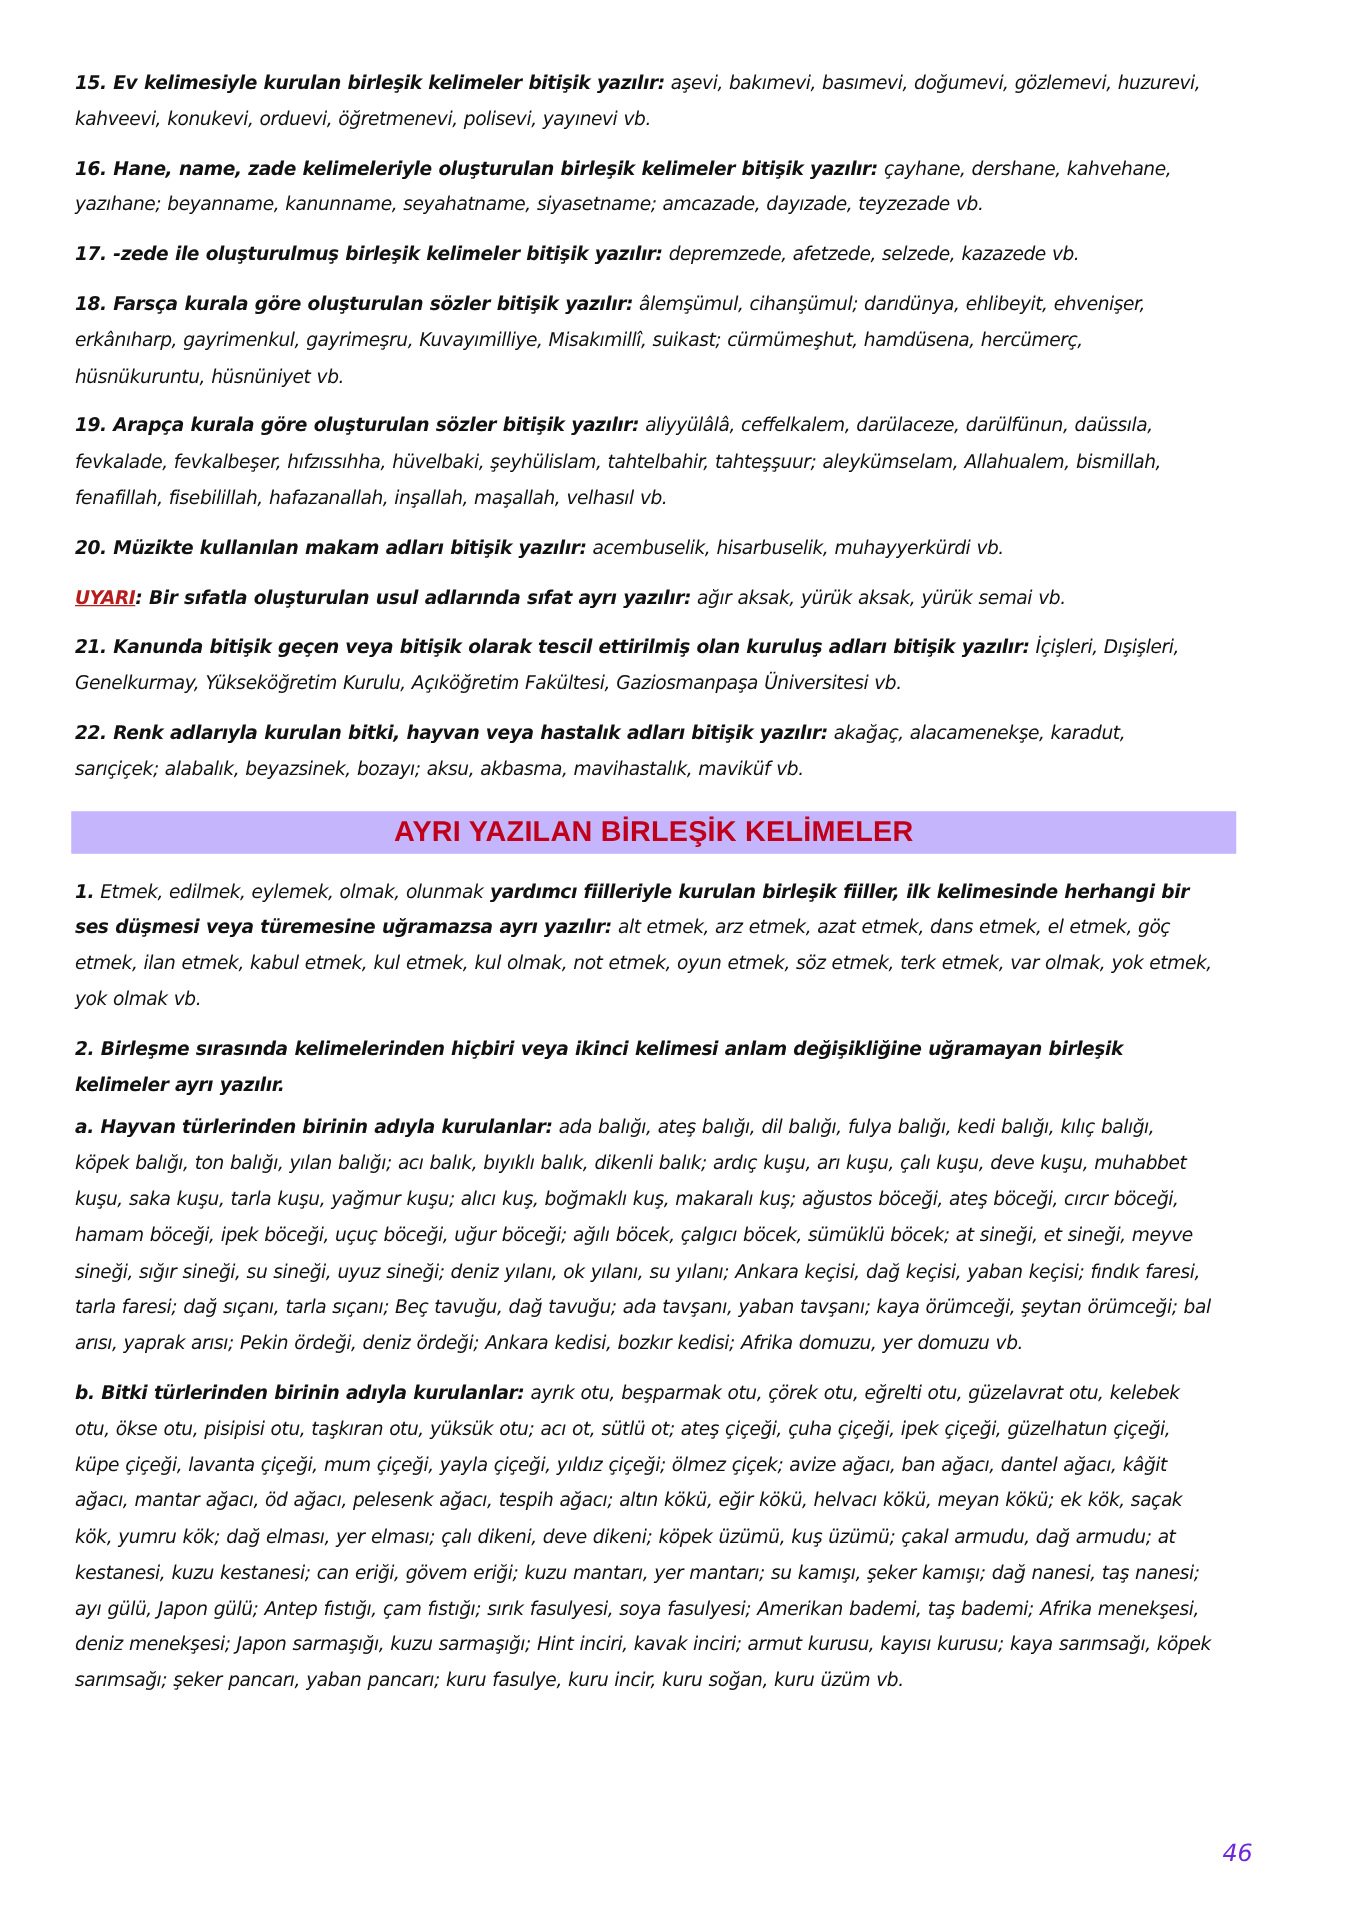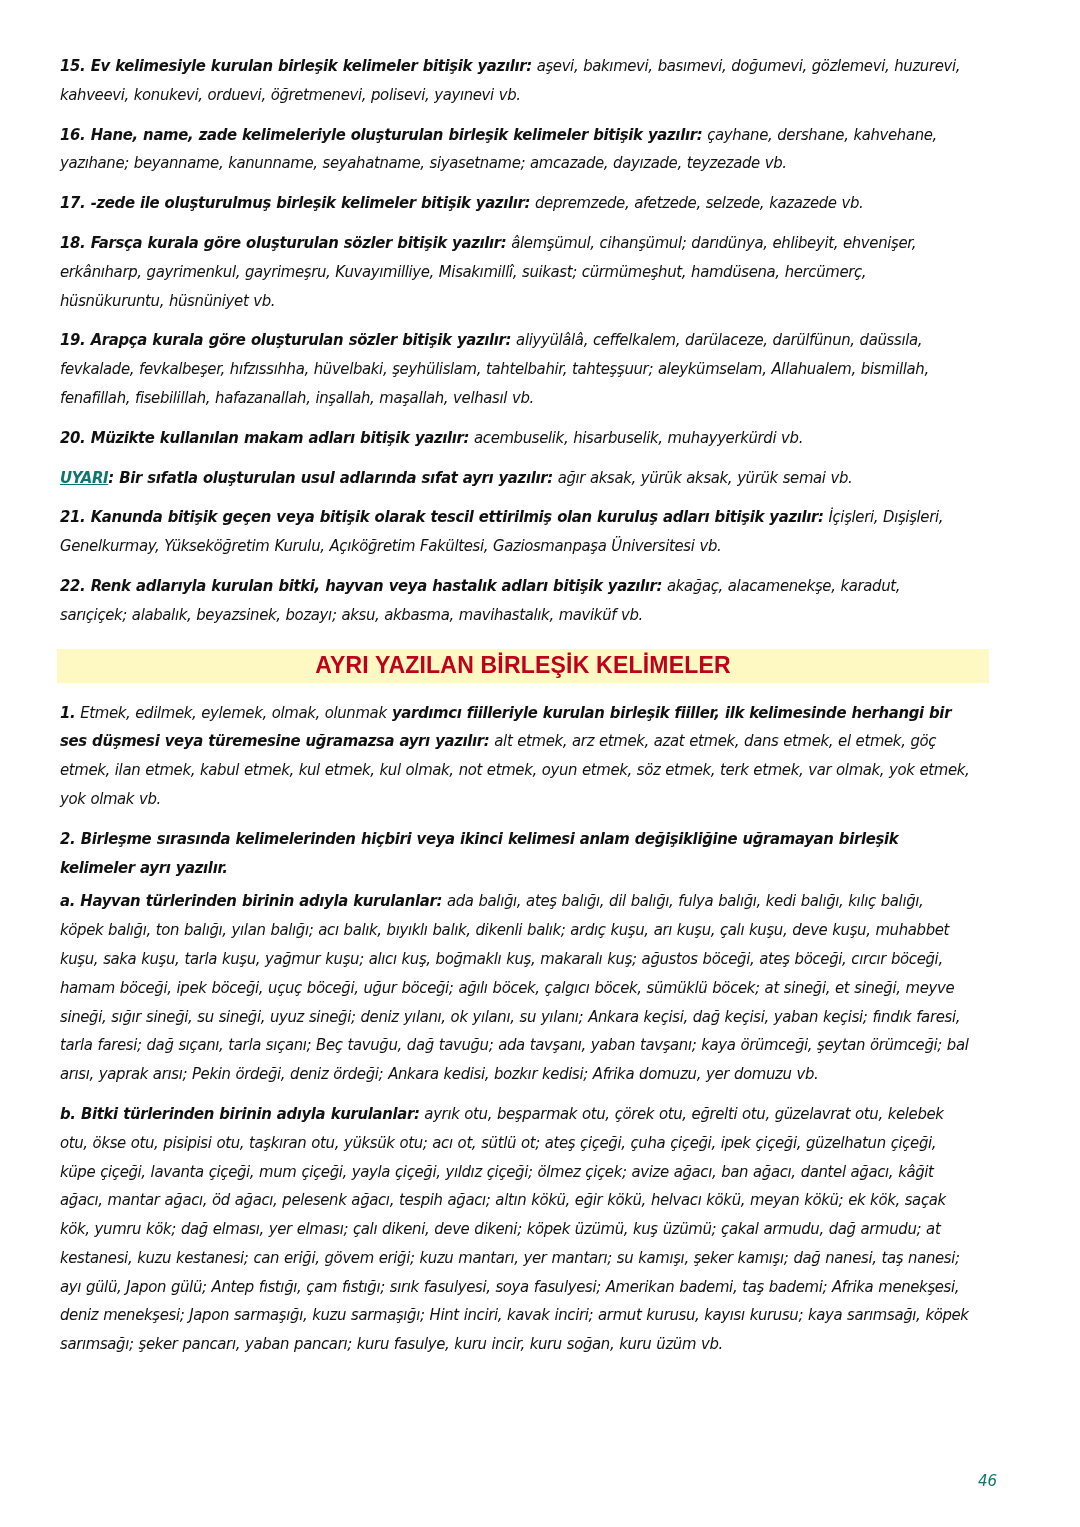--- a/index.html
+++ b/index.html
@@ -9,33 +9,33 @@
       color: #111111;
     }
     .page { position: absolute; left: 60px; top: 52px; width: 930px; }
     .para {
       font-size: 15.2px; line-height: 28.8px; margin: 0 0 11px 0;
       letter-spacing: -0.35px; word-spacing: 0.5px; font-style: italic;
       transform: scaleX(0.98); transform-origin: left top;
     }
     .para b { font-weight: bold; }
     .para .ex { font-weight: normal; }
-    .warn { color: #0f766e; text-decoration: underline; font-weight: bold; }
+    .warn { color: #b91c1c; text-decoration: underline; font-weight: bold; }
     .section-band {
       margin: 19px 0 16px -3px; width: 932px; height: 34px;
-      background: #fef9c3; display: flex; align-items: center; justify-content: center;
+      background: #c4b5fd; display: flex; align-items: center; justify-content: center;
     }
     .section-title {
       font-family: "Liberation Sans", sans-serif; font-weight: bold;
       font-size: 23px; color: #c0001a; letter-spacing: 0.2px;
     }
     .sub { margin-bottom: 5px; }
     .page-number {
       position: absolute; left: 978px; top: 1472px;
-      font-size: 15px; font-style: italic; color: #0f766e;
+      font-size: 19px; font-style: italic; color: #6d28d9;
     }
   </style>
 </head>
 <body>
 
 <div class="page">
 
   <p class="para"><b>15. Ev kelimesiyle kurulan birleşik kelimeler bitişik yazılır:</b><span class="ex"> aşevi, bakımevi, basımevi, doğumevi, gözlemevi, huzurevi, kahveevi, konukevi, orduevi, öğretmenevi, polisevi, yayınevi vb.</span></p>
 
   <p class="para"><b>16. Hane, name, zade kelimeleriyle oluşturulan birleşik kelimeler bitişik yazılır:</b><span class="ex"> çayhane, dershane, kahvehane, yazıhane; beyanname, kanunname, seyahatname, siyasetname; amcazade, dayızade, teyzezade vb.</span></p>

